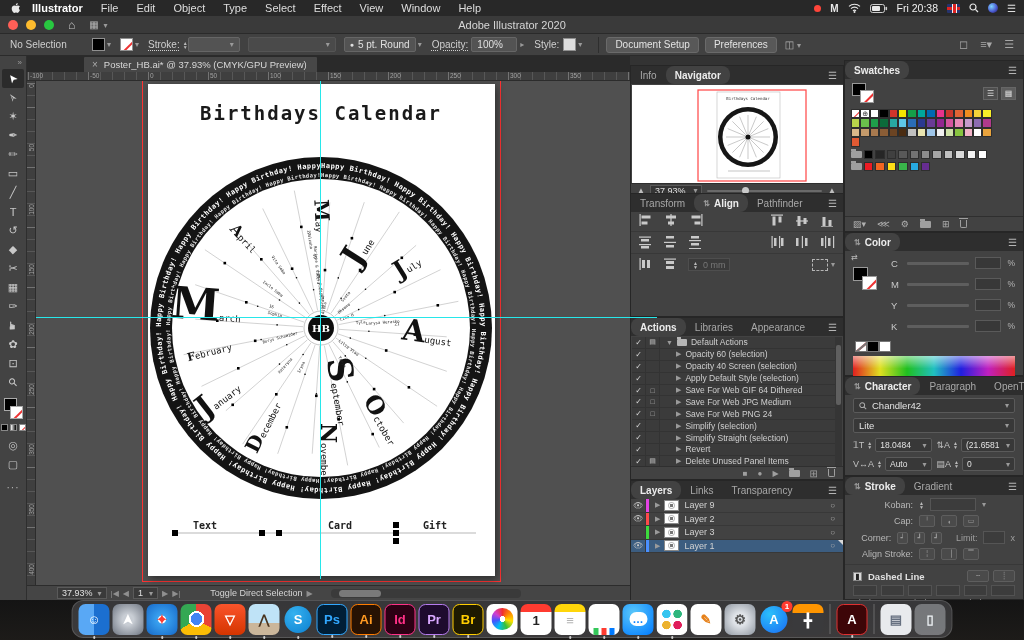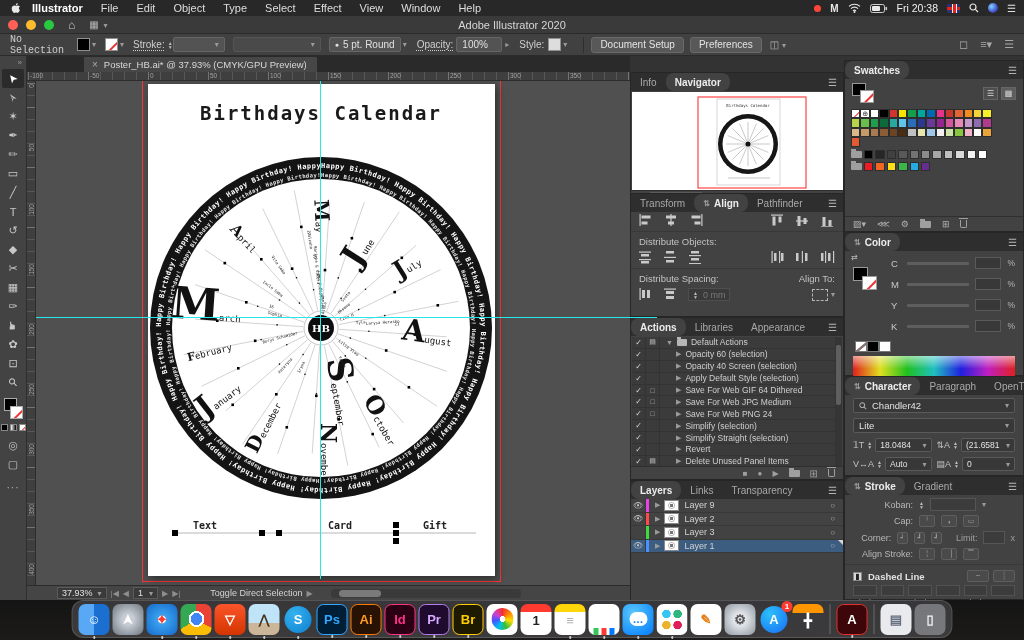--- a/index.html
+++ b/index.html
@@ -37,21 +37,21 @@
   #bulb { width:7px; height:7px; border:1px solid #cfcfcf; border-radius:50%; position:relative; }
   #bulb:after { content:''; position:absolute; left:1.5px; top:7px; width:2px; height:2px; background:#cfcfcf; }
   #workspace { font-weight:bold; color:#e4e4e4; }
   .chev { color:#9a9a9a; font-size:8px; }
   #stock-search { width:112px; height:13px; background:#2e2e2e; border:1px solid #555; border-radius:2px;
     color:#8a8a8a; font-size:9.5px; display:flex; align-items:center; gap:3px; padding:0 4px; }
 
   
   #controlbar { position:absolute; left:0; top:34px; width:1024px; height:22px; background:#414141;
     border-bottom:1px solid #2b2b2b; display:flex; align-items:center; color:#cfcfcf; font-size:10px; }
-  #no-selection { padding:0 10px; width:77px;font-family:Liberation Mono, monospace; }
+  #no-selection { padding:0 10px; width:92px; }
   .cb-sw { width:13px; height:13px; border:1px solid #909090; background:#000; }
   .cb-sw.none { background:#fff; position:relative; overflow:hidden; }
   .cb-sw.none:after { content:''; position:absolute; left:-2px; top:5px; width:22px; height:1.6px;
      background:#e33; transform:rotate(-45deg); }
   .cb-group { display:flex; align-items:center; gap:2px; margin-right:9px; }
   .ulabel { text-decoration:underline dotted; text-underline-offset:2px; margin-right:3px; }
   .stepper { display:flex; flex-direction:column; font-size:5px; color:#bbb; line-height:4px; }
   .fld { background:#535353; border:1px solid #666; border-radius:2px; height:15px;
      display:flex; align-items:center; padding:0 5px; color:#e0e0e0; gap:4px; }
   .fld.dis { background:#4a4a4a; color:#777; border-color:#555; }
@@ -621,21 +621,21 @@
         <span class="sb-nav">▶|</span>
         <span id="sb-tool">Toggle Direct Selection</span>
         <span class="sb-nav">▶</span>
         <span id="hscroll">
             <span class="thumb"></span>
           </span>
       </div>
     </div>
 
     <div class="pcol" id="pcol1">
-      <div class="panel" id="p-navigator" style="top:16px;height:133px">
+      <div class="panel" id="p-navigator" style="top:9px;height:133px">
         <div class="ptabs" id="nav-tabs">
             <span class="ptab">
               <span>Info</span>
             </span>
             <span class="ptab active">
               <span>Navigator</span>
             </span>
             <span class="pmenu">☰</span>
           </div>
         <div id="nav-thumb"><svg width="211" height="99" viewBox="0 0 211 99">
@@ -734,23 +734,20 @@
                 <svg width="14" height="13" viewBox="0 0 14 13">
                   <rect x="0" y="12.3" width="12" height="1.2" fill="#c9c9c9"></rect>
                   <rect x="1.5" y="3" width="3" height="9" fill="#c9c9c9"></rect>
                   <rect x="7.5" y="6" width="3" height="6" fill="#c9c9c9"></rect>
                 </svg>
               </span>
             </span>
         </div>
         <div class="al-sep"></div>
         <div class="al-row">
-            <span class="plabel">Distribute Objects:</span>
-          </div>
-        <div class="al-row">
           <span class="al-icons" id="dist-obj-left">
               <span class="aicon">
                 <svg width="14" height="13" viewBox="0 0 14 13">
                   <rect x="0" y="0.5" width="12" height="1.2" fill="#c9c9c9"></rect>
                   <rect x="2" y="3" width="8" height="2.5" fill="#c9c9c9"></rect>
                   <rect x="0" y="8" width="12" height="1.2" fill="#c9c9c9"></rect>
                   <rect x="2" y="10" width="8" height="2.5" fill="#c9c9c9"></rect>
                 </svg>
               </span>
               <span class="aicon">
@@ -789,24 +786,20 @@
                 <svg width="14" height="13" viewBox="0 0 14 13">
                   <rect x="0" y="2" width="2.5" height="8" fill="#c9c9c9"></rect>
                   <rect x="4" y="0" width="1.2" height="12" fill="#c9c9c9"></rect>
                   <rect x="7" y="2" width="2.5" height="8" fill="#c9c9c9"></rect>
                   <rect x="12" y="0" width="1.2" height="12" fill="#c9c9c9"></rect>
                 </svg>
               </span>
             </span>
         </div>
         <div class="al-sep"></div>
-        <div class="al-row">
-          <span class="plabel">Distribute Spacing:</span>
-          <span class="plabel" style="margin-left:auto">Align To:</span>
-        </div>
         <div class="al-row">
           <span class="al-icons" id="dist-spacing-icons">
               <span class="aicon">
                 <svg width="14" height="13" viewBox="0 0 14 13">
                   <rect x="0.5" y="0" width="1.2" height="12" fill="#c9c9c9"></rect>
                   <rect x="3" y="2" width="3" height="8" fill="#c9c9c9"></rect>
                   <rect x="8" y="2" width="3" height="8" fill="#c9c9c9"></rect>
                 </svg>
               </span>
               <span class="aicon">

